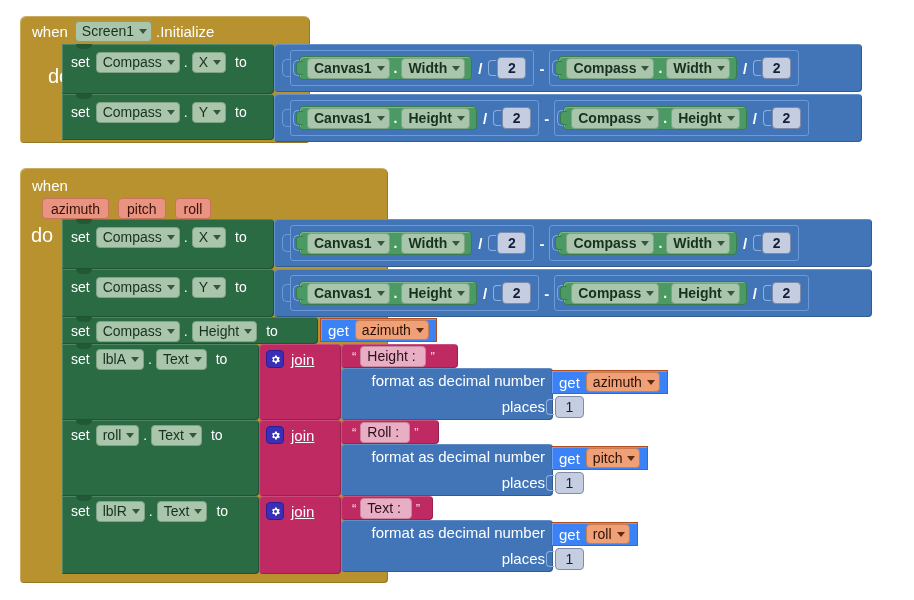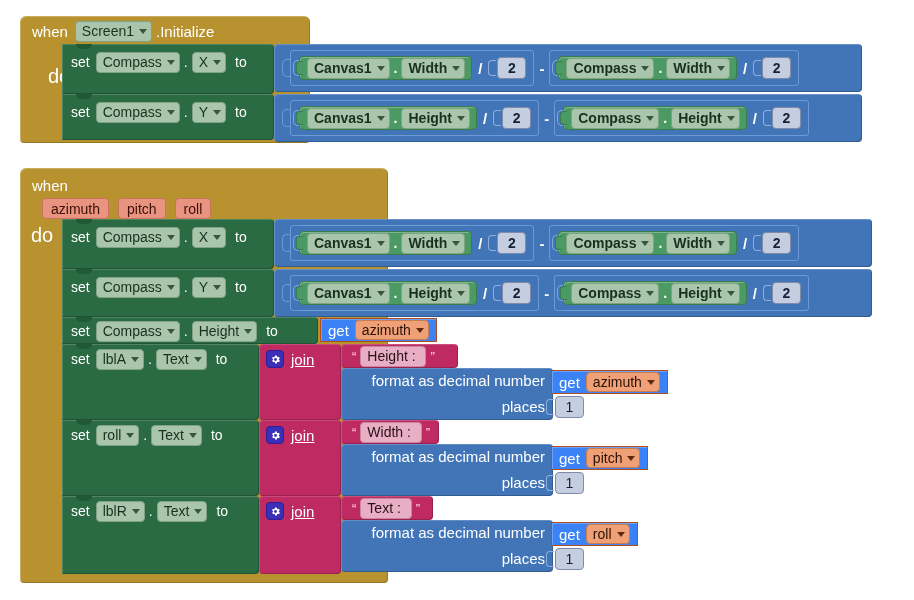--- a/index.html
+++ b/index.html
@@ -594,21 +594,21 @@
         <svg width="11" height="11" viewBox="0 0 24 24" aria-hidden="true">
           <path fill="#ffffff" d="M19.4 13a7.6 7.6 0 0 0 0-2l2-1.6-2-3.4-2.4 1a7.5 7.5 0 0 0-1.7-1l-.4-2.6h-4l-.4 2.6c-.6.2-1.2.6-1.7 1l-2.4-1-2 3.4L6.6 11a7.6 7.6 0 0 0 0 2l-2 1.6 2 3.4 2.4-1c.5.4 1.1.8 1.7 1l.4 2.6h4l.4-2.6c.6-.2 1.2-.6 1.7-1l2.4 1 2-3.4-2-1.6ZM12 15.2A3.2 3.2 0 1 1 12 8.8a3.2 3.2 0 0 1 0 6.4Z"></path>
         </svg>
       </span>
       <span>join</span>
     </div>
   </div>
 
   <div class="blk textblk" style="left:341px; top:420px; width:98px; height:24px;">
     <span class="quote">“</span>
-    <span class="strfld">Width : </span>
+    <span class="strfld">Roll : </span>
     <span class="quote">”</span>
   </div>
 
   <div class="blk fmtblk" style="left:341px; top:444px; width:212px; height:52px;">
     <span class="fmt-l1">format as decimal number</span>
     <span class="fmt-l2">places</span>
   </div>
   <span class="getvar blk" style="left:551px; top:446px;">
     <span>get</span>
     <span class="vfld">

